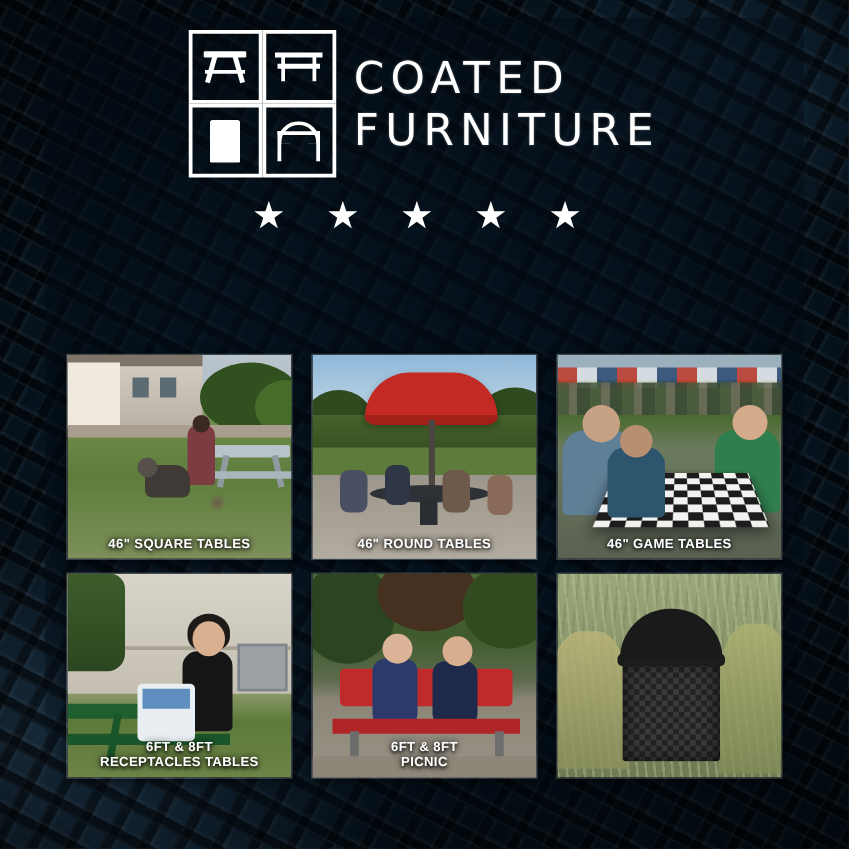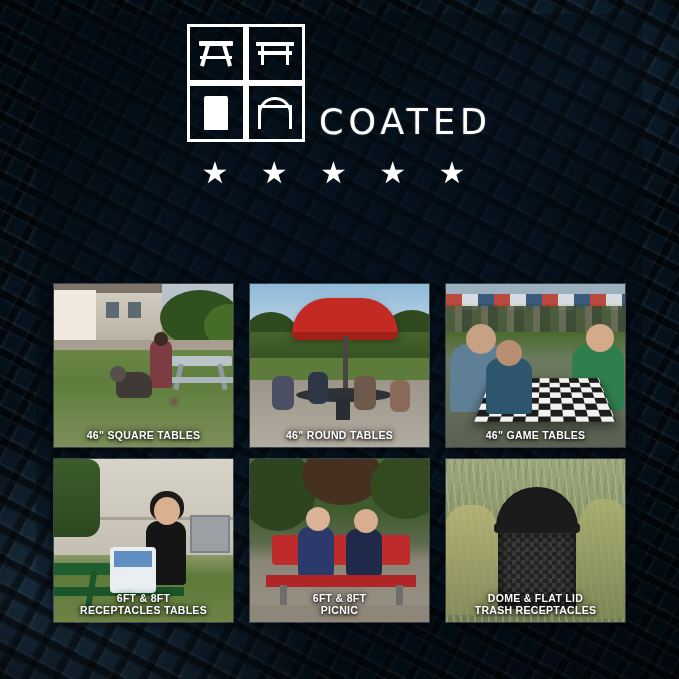--- a/index.html
+++ b/index.html
@@ -58,21 +58,21 @@
     inset: 0;
   }
 
   
   .logo-row {
     position: absolute;
     top: 24px;
     left: 0; right: 0;
     display: flex;
     justify-content: center;
-    align-items: flex-end;
+    align-items: center;
     gap: 14px;
   }
   .logo-mark {
     width: 118px;
     height: 118px;
     position: relative;
     flex: none;
   }
   .logo-mark .cell {
     position: absolute;
@@ -345,20 +345,21 @@
         </div>
         <div class="cell c4">
           <div class="g-dome">
               <div class="hood"></div>
               <div class="body"></div>
             </div>
         </div>
       </div>
       <div class="logo-words">
         <span>COATED</span>
+        <span>FURNITURE</span>
       </div>
     </div>
 
     <div class="stars">★ ★ ★ ★ ★</div>
 
 
     <div class="grid">
 
       <div class="tile">
         <div class="photo p1">
@@ -469,21 +470,17 @@
       <div class="tile">
         <div class="photo p6">
           <div class="grassbg"></div>
           <div class="grassL"></div>
             <div class="grassR"></div>
           <div class="can-body"></div>
             <div class="can-rim"></div>
           <div class="dome-gap"></div>
             <div class="dome"></div>
         </div>
-        <div class="cap">
-          <span>DOME &amp; FLAT LID</span><br>
-          <span>TRASH RECEPTACLES</span>
-        </div>
       </div>
 
     </div>
   </div>
 </div>
 
 </body></html>

